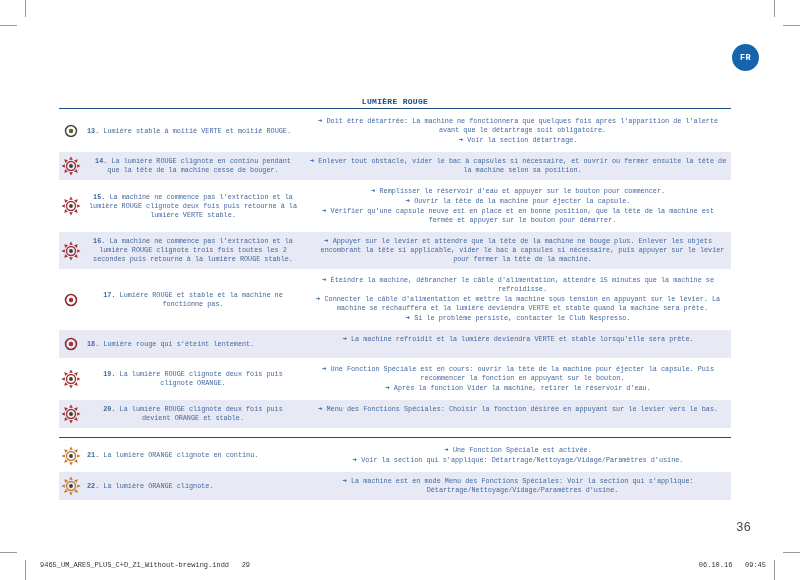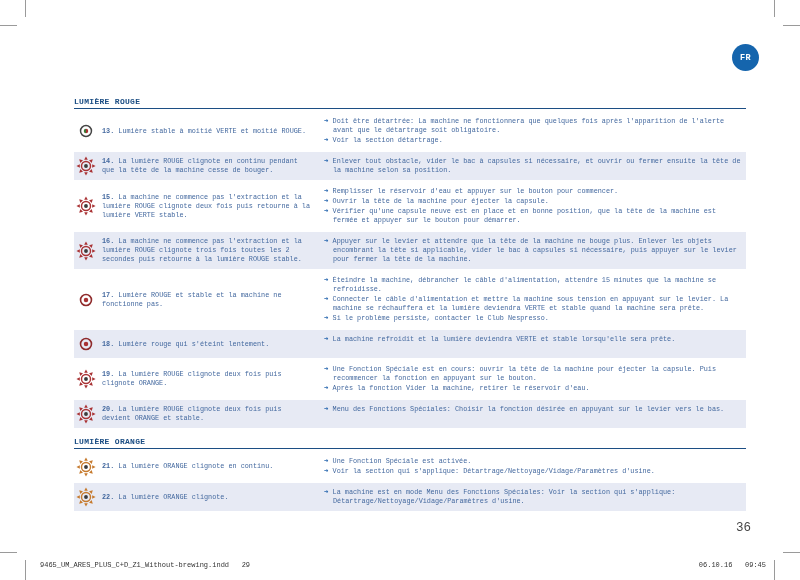--- a/index.html
+++ b/index.html
@@ -5,21 +5,21 @@
   html,body{margin:0;padding:0;background:#fff;}
   #page{position:relative;width:800px;height:580px;background:#ffffff;overflow:hidden;
         font-family:Liberation Mono, monospace;}
   
   .crop{position:absolute;background:#9a9a9a;}
   
   .fr-badge{position:absolute;left:732px;top:44px;width:27px;height:27px;border-radius:50%;
             background:#1565ad;color:#fff;font-size:8.5px;font-weight:bold;
             display:flex;align-items:center;justify-content:center;letter-spacing:.3px;}
   
-  #content{position:absolute;left:74px;top:97px;width:672px;}
+  #content{position:absolute;left:59px;top:97px;width:672px;text-align:center;}
   .sec{margin-bottom:9px;}
   .sec-title{margin:0 0 2px 0;font-size:8px;font-weight:bold;color:#1c4e84;letter-spacing:.3px;}
   .sec-rule{border-bottom:1.5px solid #1c4e84;margin-bottom:3px;}
   .row{display:flex;gap:10px;padding:4px 4px 4px 2px;margin-bottom:2px;}
   .row.alt{background:#e7eaf4;}
   .left{width:238px;display:flex;gap:6px;align-items:center;flex-shrink:0;}
   .icon{width:20px;height:20px;flex-shrink:0;display:flex;align-items:center;justify-content:center;}
   .icon svg{display:block;}
   .prob{font-size:6.8px;line-height:9px;color:#44699f;}
   .num{font-weight:bold;}
@@ -216,21 +216,20 @@
               </svg>
             </span>
             <div class="prob"><b class="num">20.</b> <span>La lumière ROUGE clignote deux fois puis devient ORANGE et stable.</span></div>
           </div>
           <div class="right">
             <div class="sol"><span class="arrow">➔</span> <span>Menu des Fonctions Spéciales: Choisir la fonction désirée en appuyant sur le levier vers le bas.</span></div>
           </div>
         </div>
       </section>
       <section class="sec">
-        <h2 class="sec-title">LUMIÈRE ORANGE</h2>
         <div class="sec-rule"></div>
         <div class="row">
           <div class="left">
             <span class="icon">
               <svg width="20" height="20" viewBox="0 0 24 24">
                 <g fill="#c67a2e">
                   <polygon points="12,0.5 14.2,4.6 9.8,4.6" transform="rotate(0 12 12)"></polygon>
                   <polygon points="12,0.5 14.2,4.6 9.8,4.6" transform="rotate(45 12 12)"></polygon>
                   <polygon points="12,0.5 14.2,4.6 9.8,4.6" transform="rotate(90 12 12)"></polygon>
                   <polygon points="12,0.5 14.2,4.6 9.8,4.6" transform="rotate(135 12 12)"></polygon>

